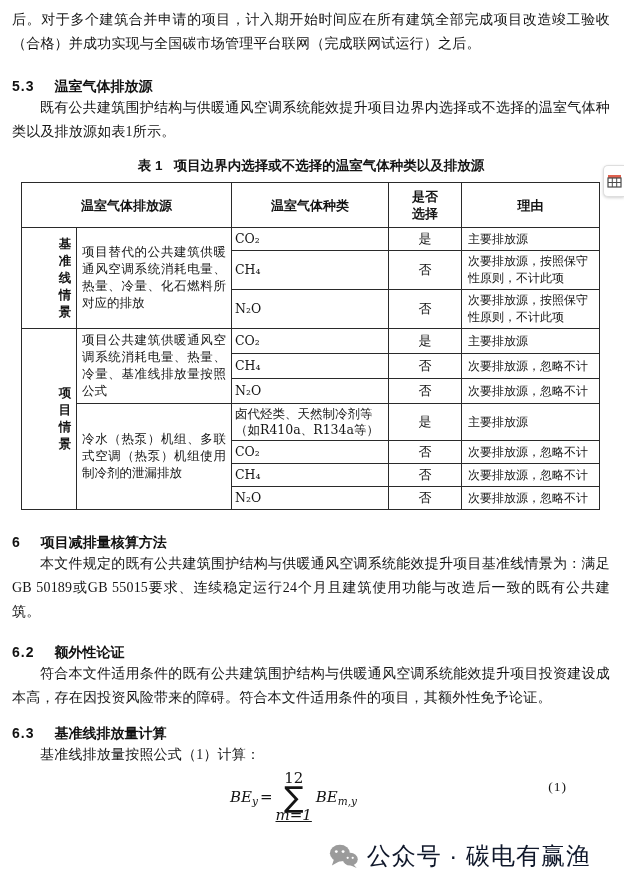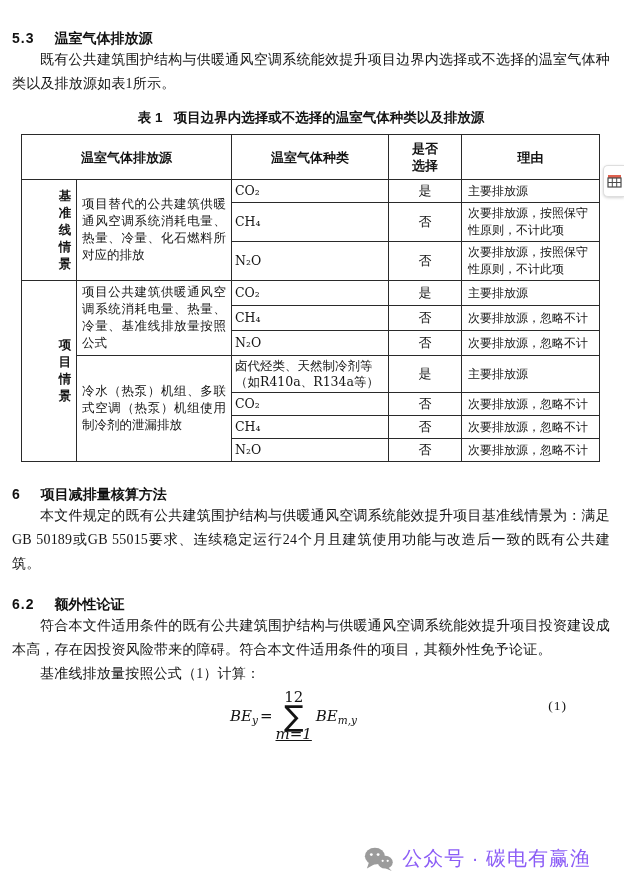--- a/index.html
+++ b/index.html
@@ -76,29 +76,30 @@
     background:#fff;border:1px solid #dedede;border-right:none;
     border-radius:5px 0 0 5px;box-shadow:0 1px 3px rgba(0,0,0,.18);
     display:flex;align-items:center;justify-content:flex-start;
     padding-left:3px;box-sizing:border-box;cursor:pointer;
   }
   
   .watermark{
     position:absolute;right:33px;bottom:7px;display:flex;align-items:center;gap:9px;
   }
   .watermark .wm-text{
-    font-size:20px;color:#8b5cf6;letter-spacing:1px;
+    font-size:24px;color:#0f172a;letter-spacing:1px;
     font-family:"Liberation Sans","DejaVu Sans",sans-serif;
   }
 </style>
 </head>
 <body>
 
 <div class="page">
 
+  <p class="body">后。对于多个建筑合并申请的项目，计入期开始时间应在所有建筑全部完成项目改造竣工验收（合格）并成功实现与全国碳市场管理平台联网（完成联网试运行）之后。</p>
 
   <div class="hd h53">
     <span class="num">5.3</span>
     <span class="ttl">温室气体排放源</span>
   </div>
   <p class="body indent p53">既有公共建筑围护结构与供暖通风空调系统能效提升项目边界内选择或不选择的温室气体种类以及排放源如表1所示。</p>
 
   <div class="caption">
     <span class="cap-label">表 1</span><span>项目边界内选择或不选择的温室气体种类以及排放源</span>
   </div>
@@ -190,20 +191,24 @@
   </div>
 
   <p class="body indent p61">本文件规定的既有公共建筑围护结构与供暖通风空调系统能效提升项目基准线情景为：满足GB 50189或GB 55015要求、连续稳定运行24个月且建筑使用功能与改造后一致的既有公共建筑。</p>
 
   <div class="hd h62">
     <span class="num">6.2</span>
     <span class="ttl">额外性论证</span>
   </div>
   <p class="body indent p62">符合本文件适用条件的既有公共建筑围护结构与供暖通风空调系统能效提升项目投资建设成本高，存在因投资风险带来的障碍。符合本文件适用条件的项目，其额外性免予论证。</p>
 
+  <div class="hd h63">
+    <span class="num">6.3</span>
+    <span class="ttl">基准线排放量计算</span>
+  </div>
   <p class="body indent p63">基准线排放量按照公式（1）计算：</p>
 
   <div class="eqline">
     <div class="formula">
       <span class="fit">BE</span>
         <sub class="fsub">y</sub>
         <span class="feq">=</span>
       <span class="sigstack">
         <span class="lim">12</span>
         <span class="sig">∑</span>

